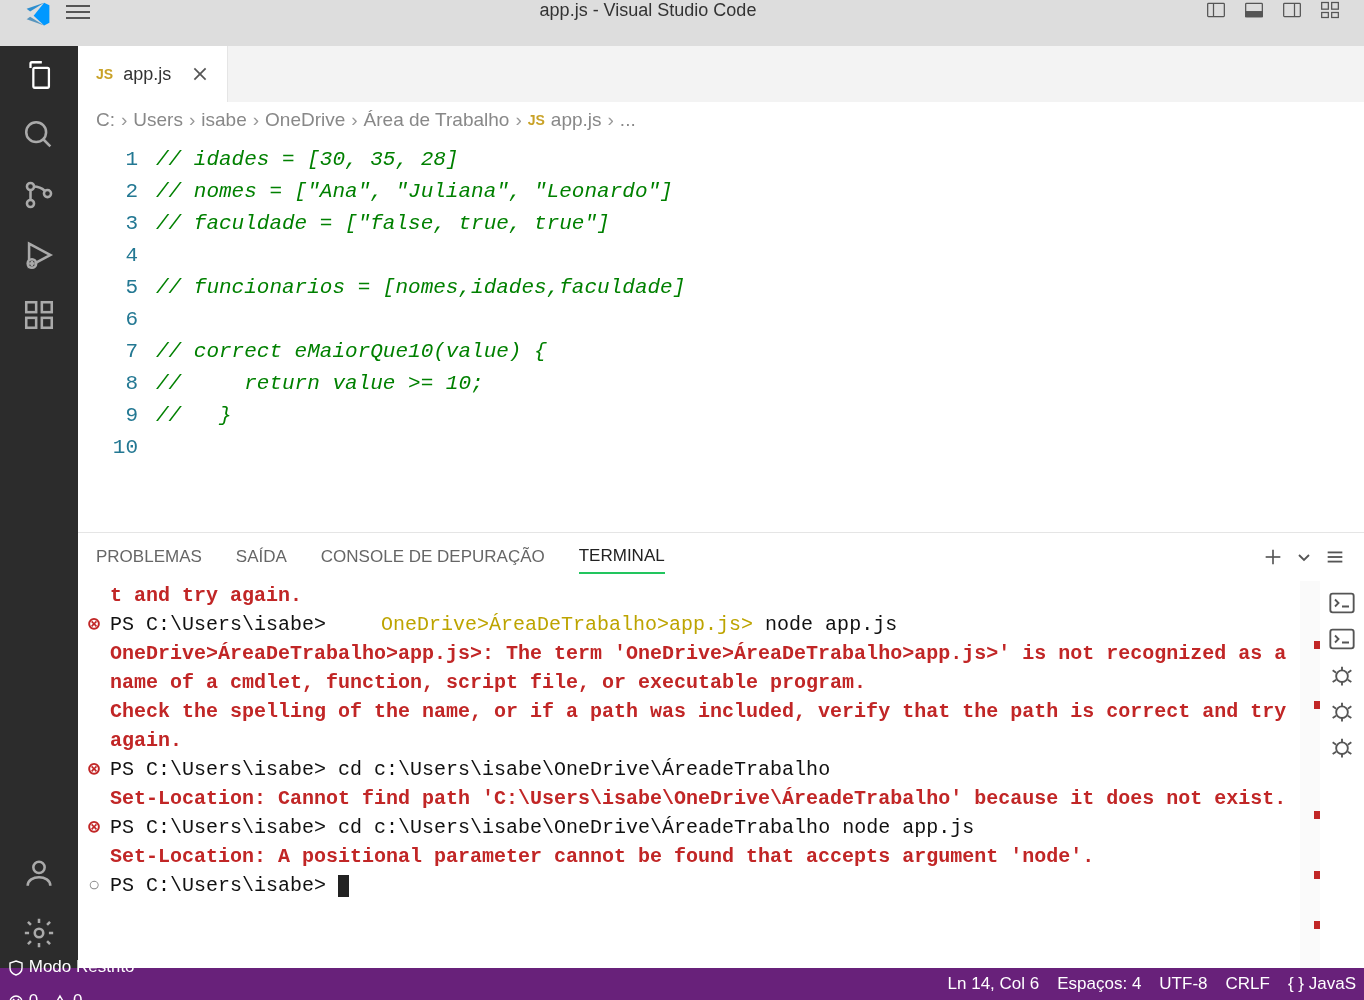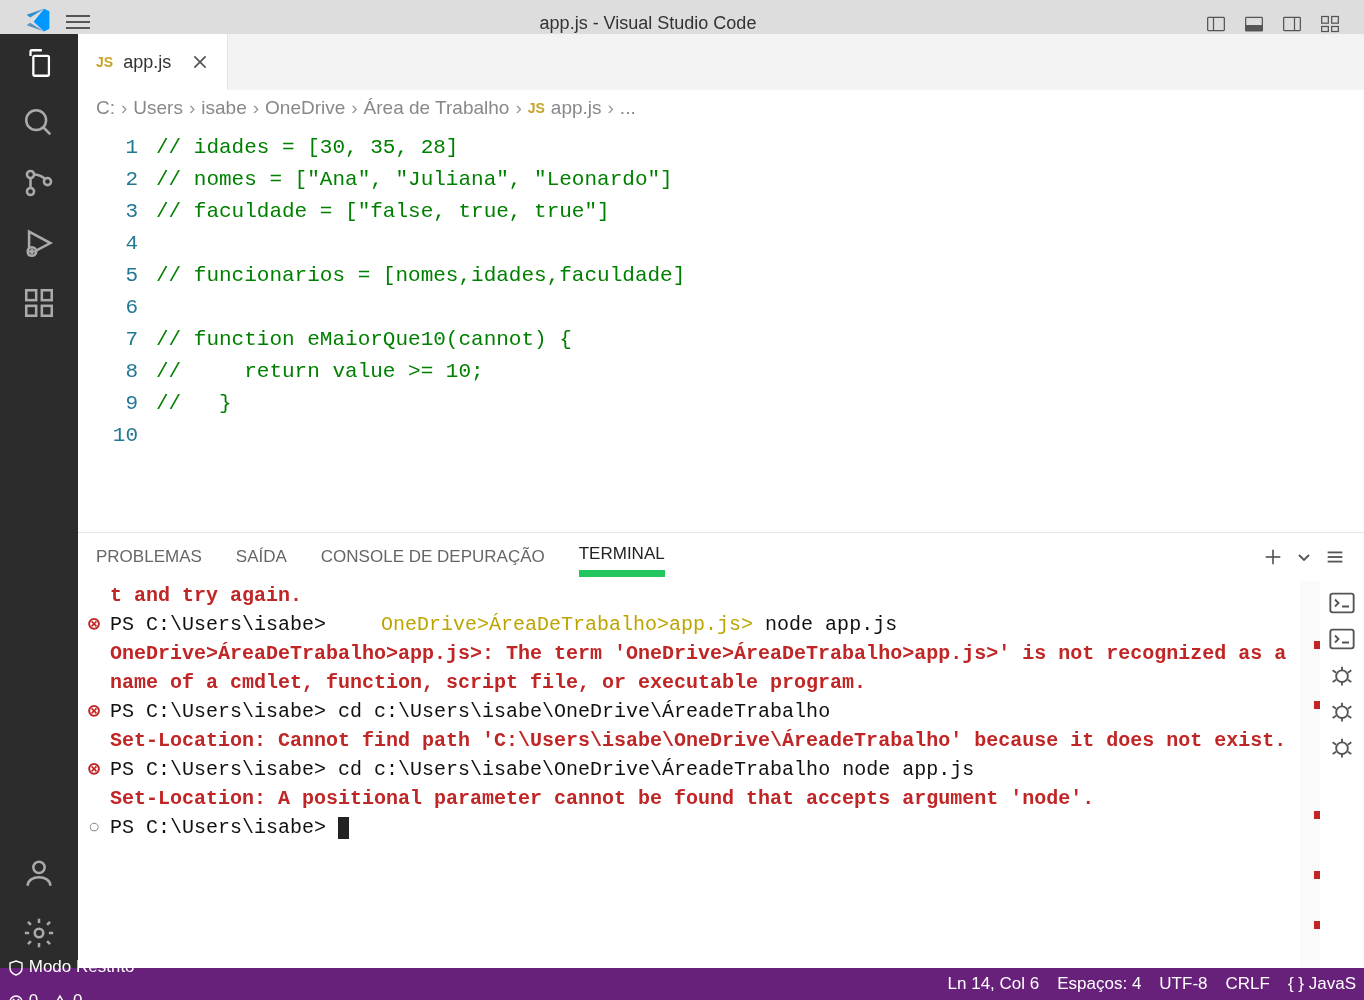--- a/index.html
+++ b/index.html
@@ -1,17 +1,17 @@
 <!DOCTYPE html>
 <html><head>
 <meta charset="utf-8">
 <style>
 * { margin: 0; padding: 0; box-sizing: border-box; }
 body { font-family: "Segoe UI", -apple-system, sans-serif; width: 1364px; height: 1000px; overflow: hidden; background: #ffffff; display: flex; flex-direction: column; }
-.titlebar { height: 34px; background: #dddddd; display: flex; align-items: flex-end; padding: 0 24px; color: #333; }
+.titlebar { height: 46px; background: #dddddd; display: flex; align-items: flex-start; padding: 0 24px; color: #333; }
 .titlebar .logo { width: 28px; height: 28px; margin-right: 14px; }
 .titlebar .menu-icon { width: 24px; height: 24px; display: flex; flex-direction: column; justify-content: center; gap: 4px; cursor: pointer; }
 .titlebar .menu-icon span { height: 2px; background: #555; display: block; }
 .titlebar .title { flex: 1; text-align: center; font-size: 18px; color: #333; }
 .titlebar .window-controls { display: flex; gap: 18px; }
 .titlebar .window-controls svg { width: 20px; height: 20px; }
 .main { flex: 1; display: flex; min-height: 0; }
 .activitybar { width: 78px; background: #2c2c2c; display: flex; flex-direction: column; align-items: center; padding-top: 12px; gap: 22px; }
 .activitybar .spacer { flex: 1; }
 .activitybar svg { width: 34px; height: 34px; color: #aaaaaa; cursor: pointer; }
@@ -20,27 +20,27 @@
 .tabbar { height: 56px; background: #f3f3f3; display: flex; align-items: stretch; }
 .tab { display: flex; align-items: center; padding: 0 18px; background: #ffffff; gap: 10px; font-size: 18px; color: #333; border-right: 1px solid #e5e5e5; }
 .tab .js-badge { color: #c9a227; font-weight: bold; font-size: 14px; }
 .tab .close { width: 18px; height: 18px; margin-left: 10px; }
 .breadcrumbs { height: 36px; display: flex; align-items: center; padding: 0 18px; gap: 6px; font-size: 19px; color: #888; }
 .breadcrumbs .sep { color: #999; }
 .breadcrumbs .js-badge { color: #c9a227; font-weight: bold; font-size: 14px; }
 .code { flex: 1; overflow: hidden; font-family: Consolas, "Courier New", monospace; font-size: 21px; line-height: 32px; display: flex; }
 .gutter { width: 78px; text-align: right; color: #237893; padding-right: 18px; padding-top: 6px; }
 .gutter div { height: 32px; }
-.lines { flex: 1; padding-top: 6px; }
+.lines { flex: 1; padding-top: 6px; font-style: italic; }
 .lines div { height: 32px; white-space: pre; color: #333; }
 .lines .comment { color: #008000; }
 .panel { border-top: 1px solid #e5e5e5; display: flex; flex-direction: column; height: 436px; }
 .panel-tabs { height: 48px; display: flex; align-items: center; padding: 0 18px; gap: 34px; font-size: 17px; color: #666; }
 .panel-tabs .ptab { padding: 6px 0; cursor: pointer; }
-.panel-tabs .ptab.active { color: #222; border-bottom: 7px solid #22c55e; }
+.panel-tabs .ptab.active { color: #222; border-bottom: 2px solid #22c55e; }
 .panel-tabs .right { margin-left: auto; display: flex; gap: 12px; align-items: center; }
 .panel-body { flex: 1; display: flex; min-height: 0; }
 .terminal { flex: 1; font-family: Consolas, "Courier New", monospace; font-size: 20px; line-height: 29px; padding: 0 0 4px 4px; overflow: hidden; color: #111; }
 .terminal .tline { display: flex; }
 .terminal .ticon { width: 24px; flex-shrink: 0; text-align: center; }
 .terminal .tcontent { flex: 1; white-space: pre-wrap; word-break: break-all; padding-left: 4px; }
 .terminal .err { color: #c12626; font-weight: bold; }
 .terminal .cmd-path { color: #bda400; margin-left: 43px; }
 .terminal .x-icon { color: #c12626; font-weight: bold; }
 .terminal .cursor { display: inline-block; width: 11px; height: 22px; background: #222; vertical-align: text-bottom; }
@@ -172,21 +172,21 @@
         <div>9</div>
         <div>10</div>
       </div>
       <div class="lines">
         <div><span class="comment">// idades = [30, 35, 28]</span></div>
         <div><span class="comment">// nomes = ["Ana", "Juliana", "Leonardo"]</span></div>
         <div><span class="comment">// faculdade = ["false, true, true"]</span></div>
         <div><span></span></div>
         <div><span class="comment">// funcionarios = [nomes,idades,faculdade]</span></div>
         <div><span></span></div>
-        <div><span class="comment">// function eMaiorQue10(cannot) {</span></div>
+        <div><span class="comment">// correct eMaiorQue10(value) {</span></div>
         <div><span class="comment">//     return value &gt;= 10;</span></div>
         <div><span class="comment">//   }</span></div>
         <div><span></span></div>
       </div>
     </div>
 
     <div class="panel">
       <div class="panel-tabs">
         <div class="ptab">PROBLEMAS</div>
         <div class="ptab">SAÍDA</div>
@@ -214,20 +214,24 @@
               <div class="ticon"></div>
               <div class="tcontent err">t and try again.</div>
             </div>
             <div class="tline">
               <div class="ticon"><span class="x-icon">⊗</span></div>
               <div class="tcontent"><span>PS C:\Users\isabe&gt; </span><span class="cmd-path">OneDrive&gt;ÁreaDeTrabalho&gt;app.js&gt;</span><span> node app.js</span></div>
             </div>
             <div class="tline">
               <div class="ticon"></div>
               <div class="tcontent err">OneDrive&gt;ÁreaDeTrabalho&gt;app.js&gt;: The term 'OneDrive&gt;ÁreaDeTrabalho&gt;app.js&gt;' is not recognized as a name of a cmdlet, function, script file, or executable program.</div>
+            </div>
+            <div class="tline">
+              <div class="ticon"></div>
+              <div class="tcontent err">Check the spelling of the name, or if a path was included, verify that the path is correct and try again.</div>
             </div>
             <div class="tline">
               <div class="ticon"><span class="x-icon">⊗</span></div>
               <div class="tcontent"><span>PS C:\Users\isabe&gt; </span><span>cd c:\Users\isabe\OneDrive\ÁreadeTrabalho</span></div>
             </div>
             <div class="tline">
               <div class="ticon"></div>
               <div class="tcontent err">Set-Location: Cannot find path 'C:\Users\isabe\OneDrive\ÁreadeTrabalho' because it does not exist.</div>
             </div>
             <div class="tline">

